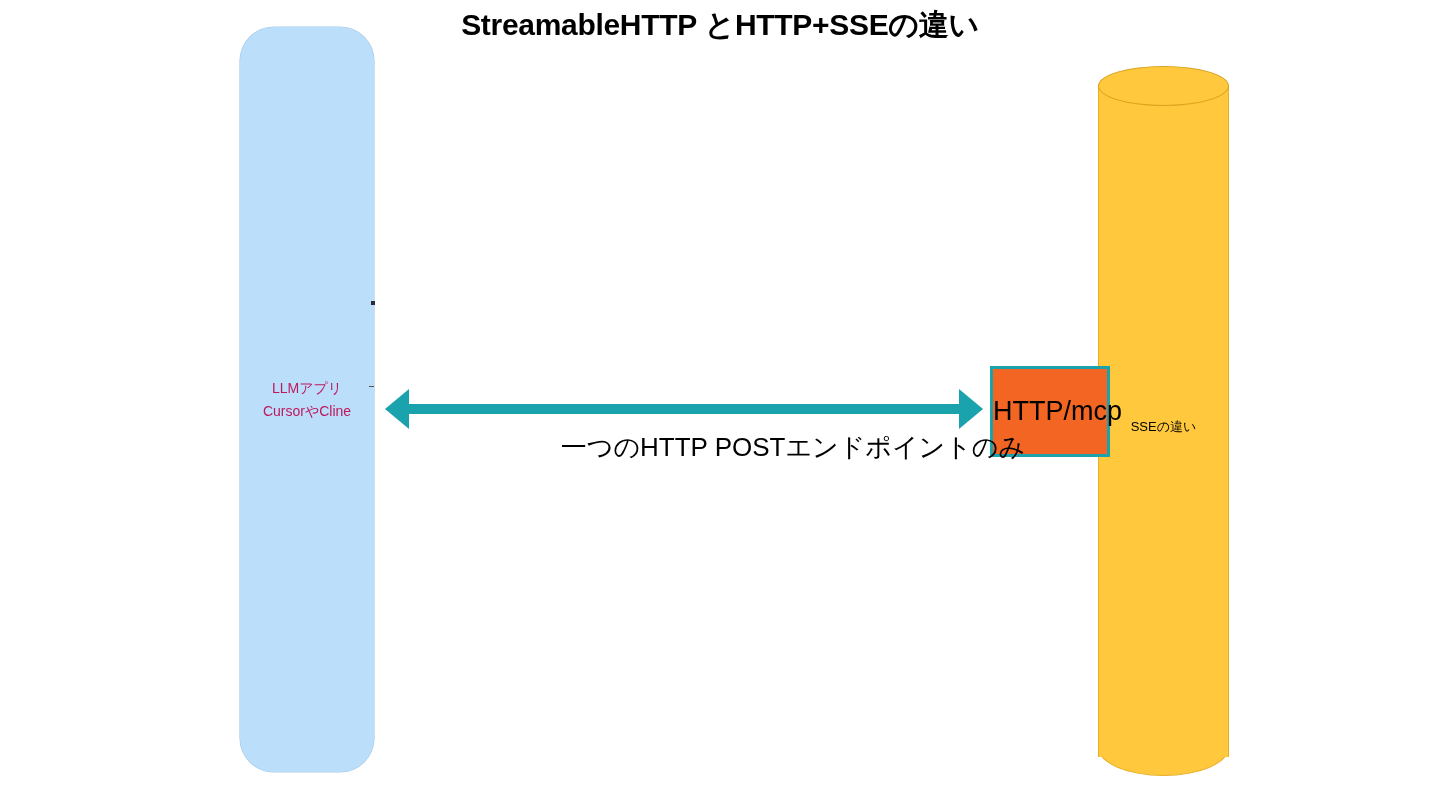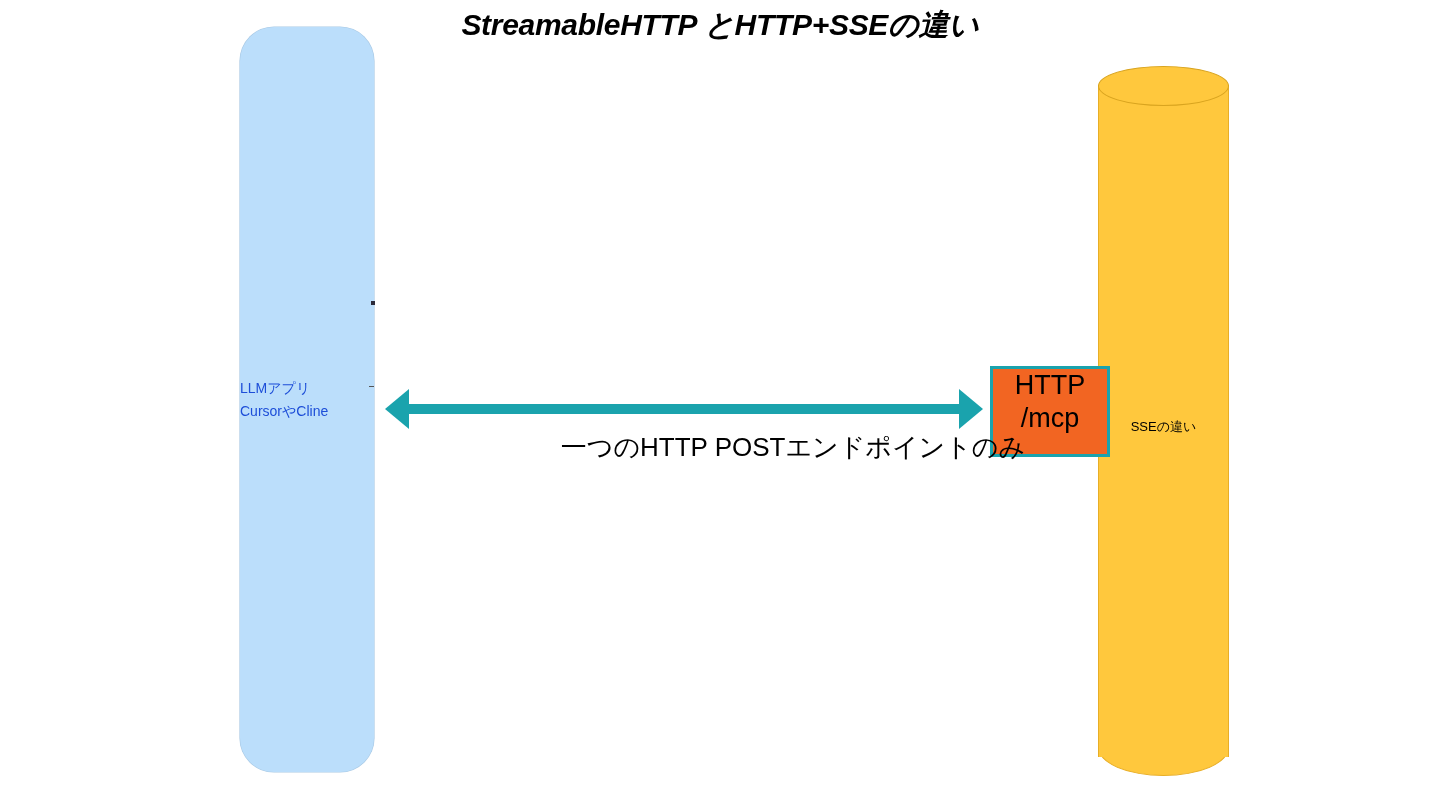--- a/index.html
+++ b/index.html
@@ -22,42 +22,42 @@
     left: 320px;
     top: 4px;
     width: 800px;
     text-align: center;
     font-weight: bold;
     font-size: 30px;
     line-height: 42px;
     letter-spacing: -0.3px;
     color: #000000;
   }
-  .title-line { display: block; white-space: nowrap; font-style: italic; }
+  .title-line { display: block; white-space: nowrap; }
 
   
   .client-shape {
     position: absolute;
     left: 240px;
     top: 27px;
     width: 134px;
     height: 745px;
     background: #BBDEFB;
     border-radius: 34px;
     box-shadow: 0 0 0 0.6px #a9c9e4;
   }
   .client-label {
     position: absolute;
     left: 240px;
     top: 377px;
     width: 134px;
-    text-align: left;
+    text-align: center;
     font-size: 14px;
     line-height: 23px;
-    color: #1d4ed8;
+    color: #be185d;
   }
   .client-label span { display: block; white-space: nowrap; }
 
   
   .cylinder {
     position: absolute;
     left: 1098px;
     top: 66px;
     width: 131px;
     height: 710px;
@@ -111,21 +111,21 @@
   .endpoint-box {
     position: absolute;
     left: 990px;
     top: 366px;
     width: 120px;
     height: 91px;
     background: #F26522;
     border: 3px solid #1AA3AD;
     box-sizing: border-box;
     display: flex;
-    flex-direction: column;
+    flex-direction: row;
     align-items: center;
     justify-content: flex-start;
   }
   .endpoint-box span {
     display: block;
     font-size: 27px;
     line-height: 33px;
     color: #000000;
     text-align: center;
     white-space: nowrap;

